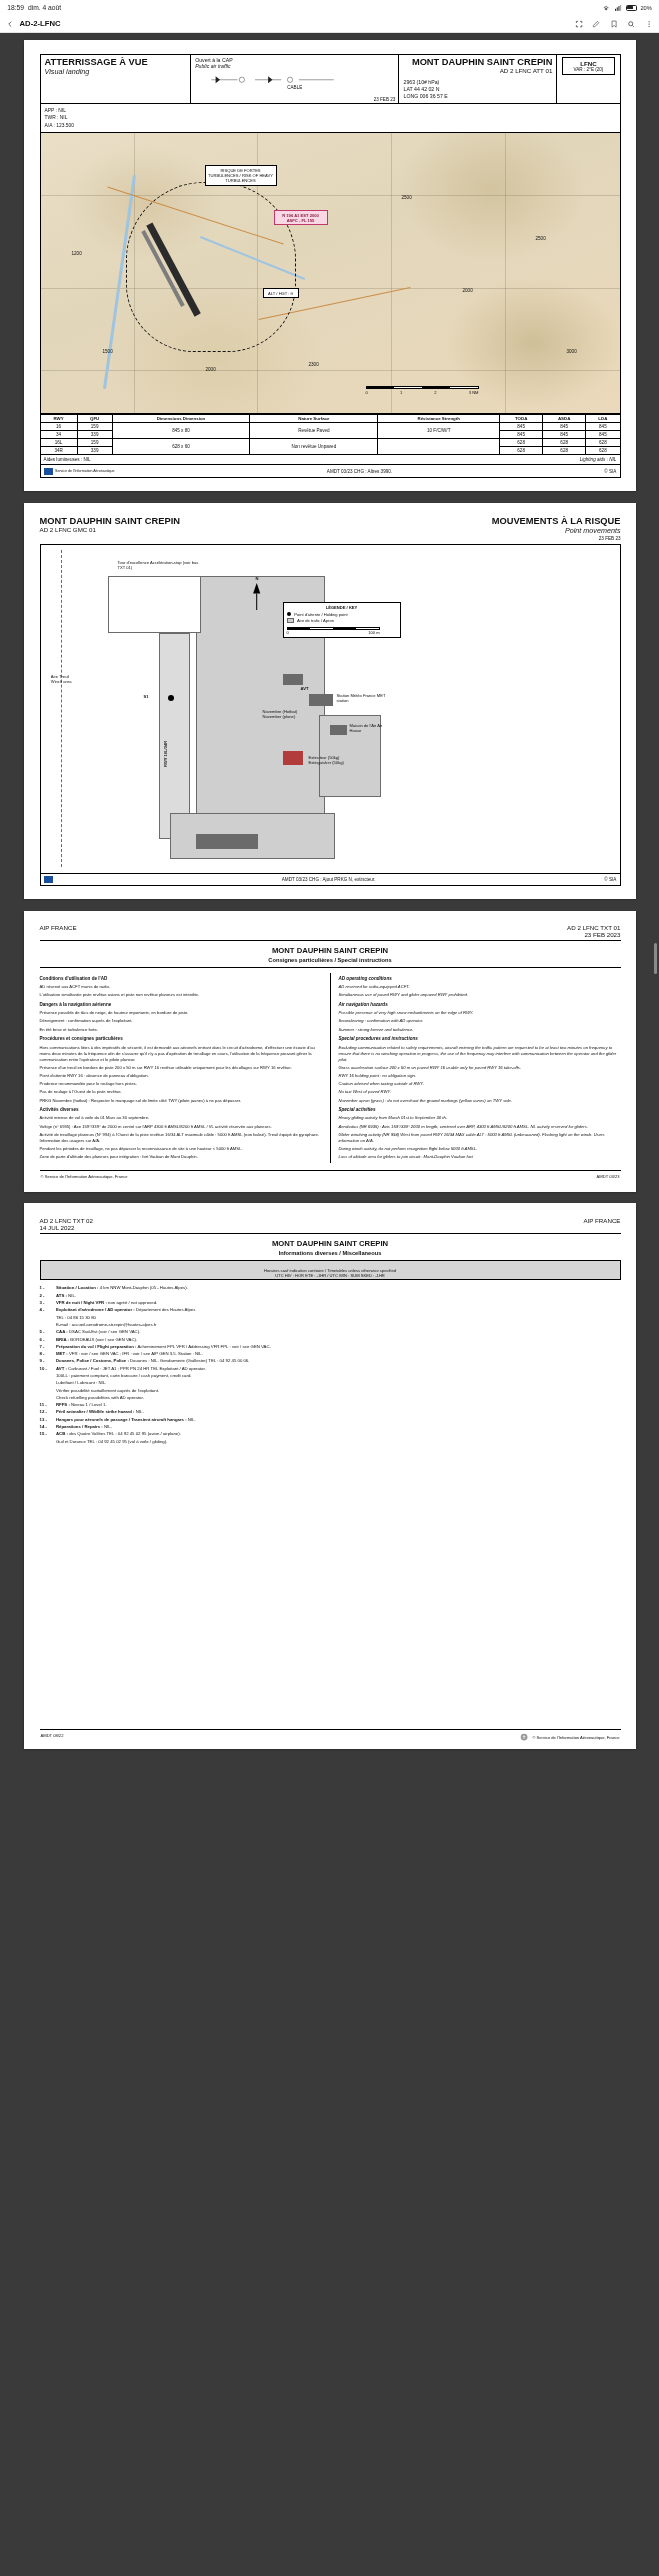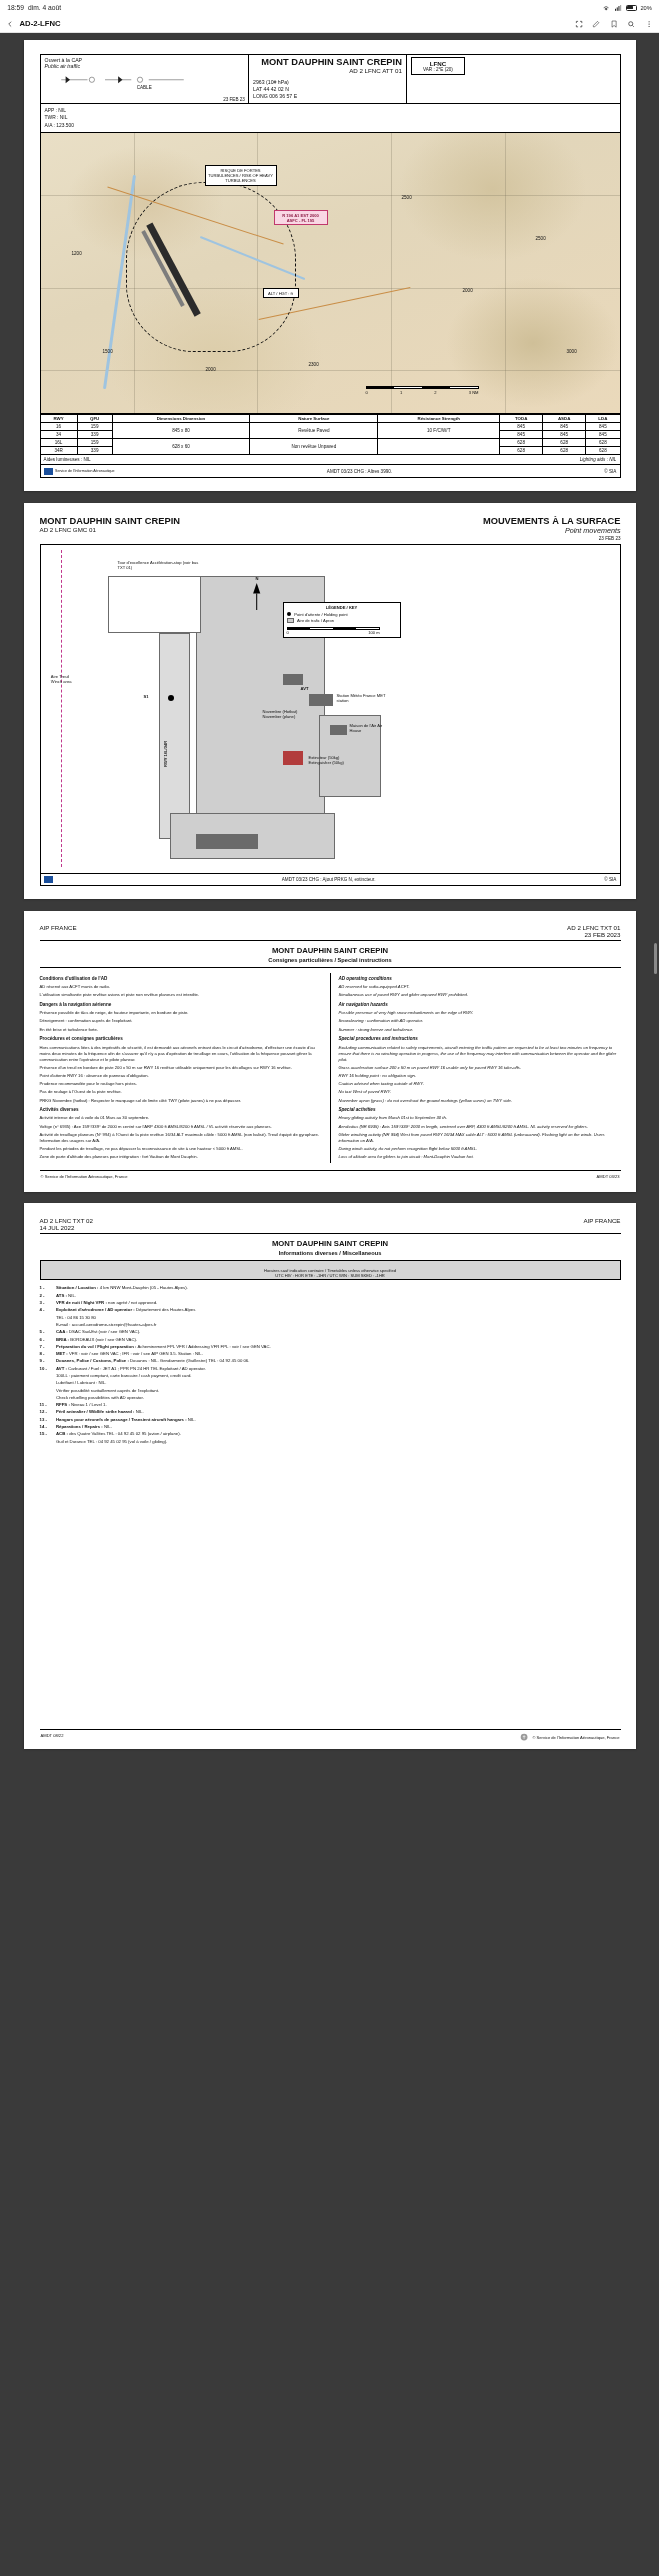--- a/index.html
+++ b/index.html
@@ -176,20 +176,24 @@
       </svg>
   </div>
 </div>
 
 <div class="scroll">
 
   <div class="page">
     <div class="page-inner">
 
       <div class="chart-head">
+        <div class="cell ch-left">
+          <div class="t-big">ATTERRISSAGE À VUE</div>
+          <div class="t-ital">Visual landing</div>
+        </div>
         <div class="cell ch-mid">
           <div class="t-10">Ouvert à la CAP</div>
           <div class="t-10" style="font-style:italic">Public air traffic</div>
           <div style="height:13.4px;position:relative;margin-top:2.1px">
             <svg viewBox="0 0 300 40" width="155" height="17.5">
               <path d="M10 20h60M110 20h60M210 20h80" stroke="#222" stroke-width="1"></path>
               <path d="M20 12l10 8-10 8M140 12l10 8-10 8" fill="#222"></path>
               <circle cx="80" cy="20" r="6" fill="none" stroke="#222"></circle>
               <circle cx="190" cy="20" r="6" fill="none" stroke="#222"></circle>
             </svg>
@@ -348,21 +352,21 @@
 
   <div class="page">
     <div class="page-inner">
 
       <div style="display:flex;justify-content:space-between;align-items:flex-start">
         <div>
           <div class="t-big">MONT DAUPHIN SAINT CREPIN</div>
           <div class="t-12">AD 2 LFNC GMC 01</div>
         </div>
         <div style="text-align:right">
-          <div class="t-big">MOUVEMENTS À LA SURFACE</div>
+          <div class="t-big">MOUVEMENTS À LA RISQUE</div>
           <div class="t-ital">Point movements</div>
         </div>
       </div>
       <div class="t-9" style="text-align:right;margin:1.5px 0 2.1px">23 FEB 23</div>
 
       <div class="gmc-map">
 
         <div style="position:absolute;left:20.6px;top:5.2px;bottom:5.2px;width:0;border-left:0.8px dashed #c0368c"></div>
 
         <div class="apron" style="left:155px;top:31px;width:129px;height:242px;"></div>

